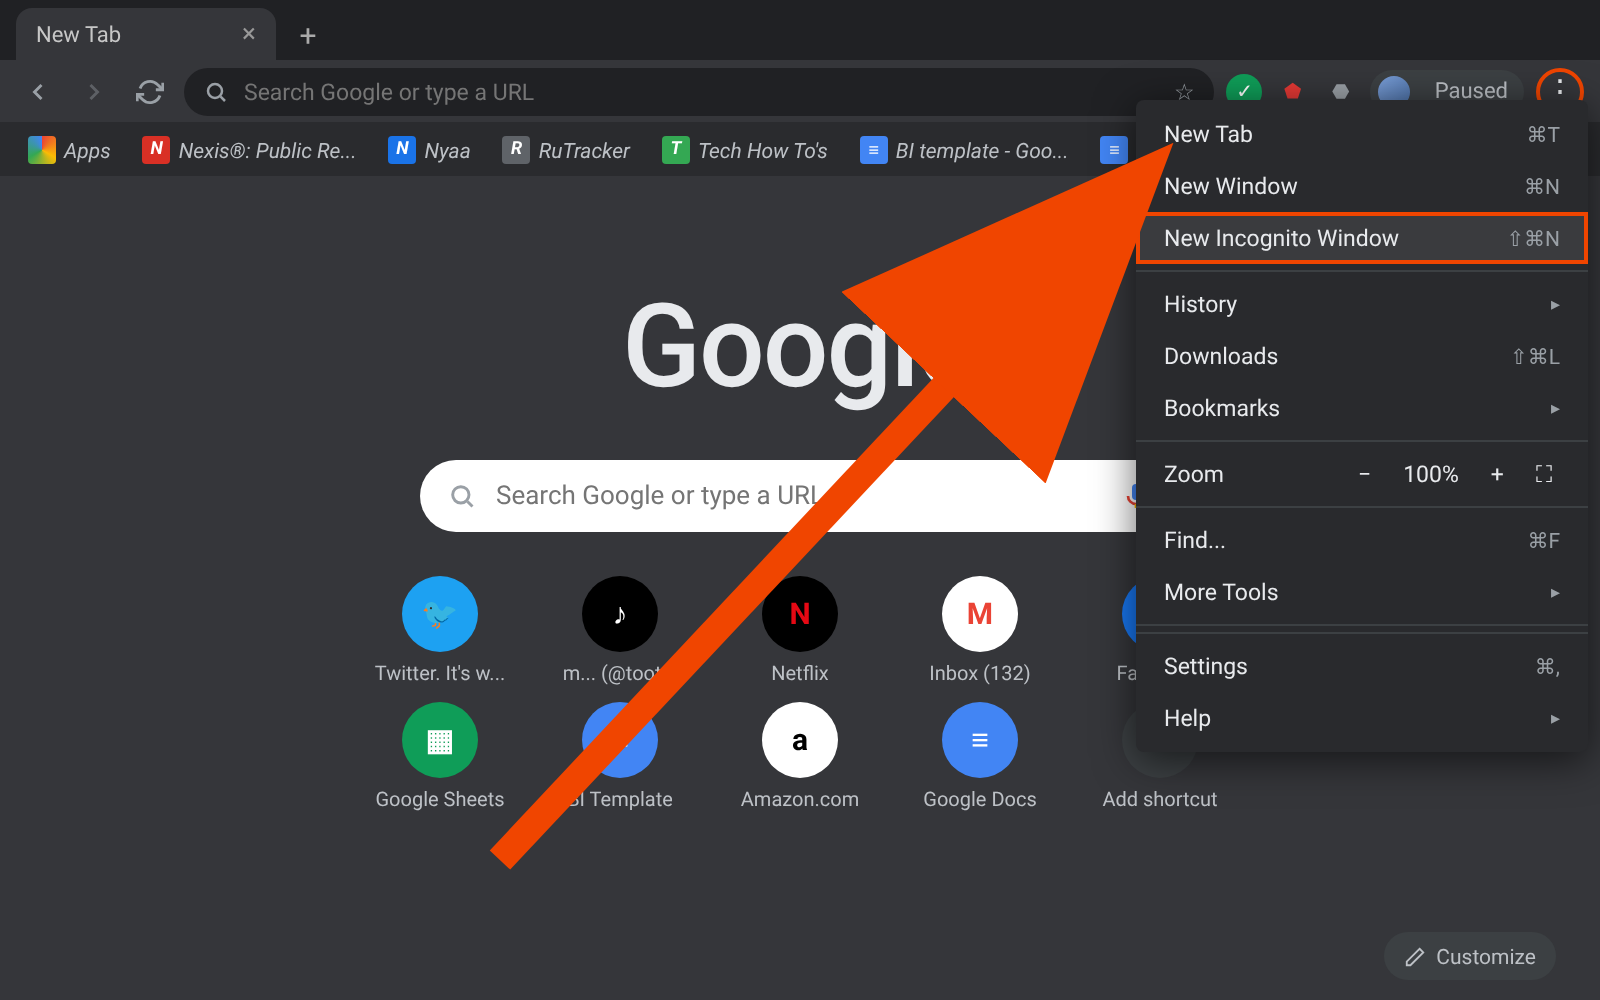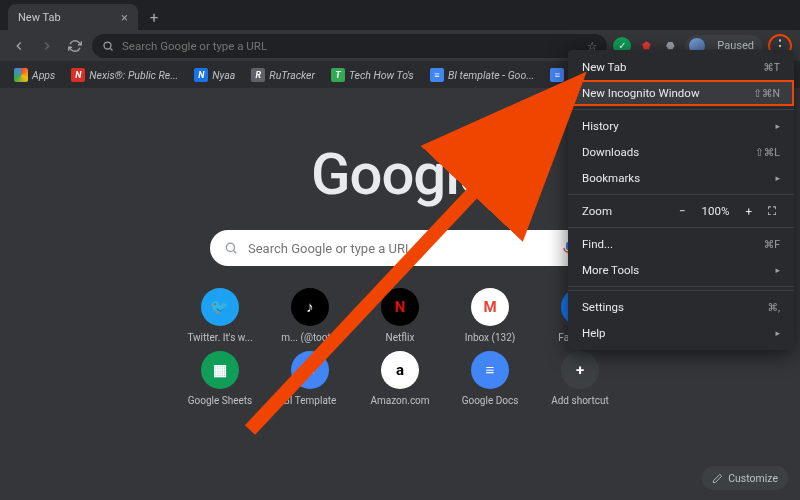--- a/index.html
+++ b/index.html
@@ -28,21 +28,21 @@
 .logo { margin-top:52px; font-size:58px; font-weight:500; color:#e8eaed; letter-spacing:-1px; display:flex; }
 .search-box { margin-top:22px; width:380px; height:36px; background:#fff; border-radius:18px; display:flex; align-items:center; padding:0 14px; gap:10px; }
 .search-box input { flex:1; border:none; outline:none; font-size:13px; color:#202124; }
 .mic-icon-wrap { width:16px; height:16px; }
 
 .shortcuts { margin-top:22px; display:grid; grid-template-columns:repeat(5, 70px); gap:8px 20px; }
 .shortcut { display:flex; flex-direction:column; align-items:center; gap:6px; }
 .sc-tile { width:38px; height:38px; border-radius:50%; background:#3c4043; display:flex; align-items:center; justify-content:center; font-size:15px; }
 .sc-label { font-size:10px; color:#bdc1c6; text-align:center; max-width:70px; white-space:nowrap; overflow:hidden; text-overflow:ellipsis; }
 
-.customize { position:absolute; bottom:10px; right:12px; height:24px; background:#3c4043; border-radius:12px; padding:0 10px; display:flex; align-items:center; gap:5px; font-size:10.5px; color:#bdc1c6; }
+.customize { position:absolute; bottom:10px; right:22px; height:24px; background:#3c4043; border-radius:12px; padding:0 10px; display:flex; align-items:center; gap:5px; font-size:10.5px; color:#bdc1c6; }
 
 .menu { position:absolute; top:50px; right:6px; width:226px; background:#292a2d; border-radius:4px; box-shadow:0 4px 20px rgba(0,0,0,0.6); padding:4px 0; font-size:11.5px; z-index:10; }
 .menu-item { height:26px; display:flex; align-items:center; padding:0 14px; color:#e8eaed; position:relative; }
 .menu-item .sc { margin-left:auto; color:#9aa0a6; font-size:10.5px; }
 .menu-item .arrow { margin-left:auto; color:#9aa0a6; font-size:9px; }
 .menu-item.highlighted { outline:2px solid #f04500; outline-offset:-2px; background:#3a3b3e; }
 .menu-sep { height:1px; background:#3c4043; margin:3px 0; }
 .zoom-row { height:26px; display:flex; align-items:center; padding:0 14px; gap:12px; }
 .zoom-row .lbl { flex:1; }
 .zoom-ctl { display:flex; align-items:center; gap:8px; color:#e8eaed; }
@@ -201,20 +201,24 @@
       <path d="M17 3l4 4L7 21H3v-4L17 3z"></path>
     </svg>
   <span>Customize</span>
 </div>
 
 <div class="menu">
   <div class="menu-item">
       <span>New Tab</span>
       <span class="sc">⌘T</span>
     </div>
+  <div class="menu-item">
+      <span>New Window</span>
+      <span class="sc">⌘N</span>
+    </div>
   <div class="menu-item highlighted">
       <span>New Incognito Window</span>
       <span class="sc">⇧⌘N</span>
     </div>
   <div class="menu-sep"></div>
   <div class="menu-item">
       <span>History</span>
       <span class="arrow">▸</span>
     </div>
   <div class="menu-item">

